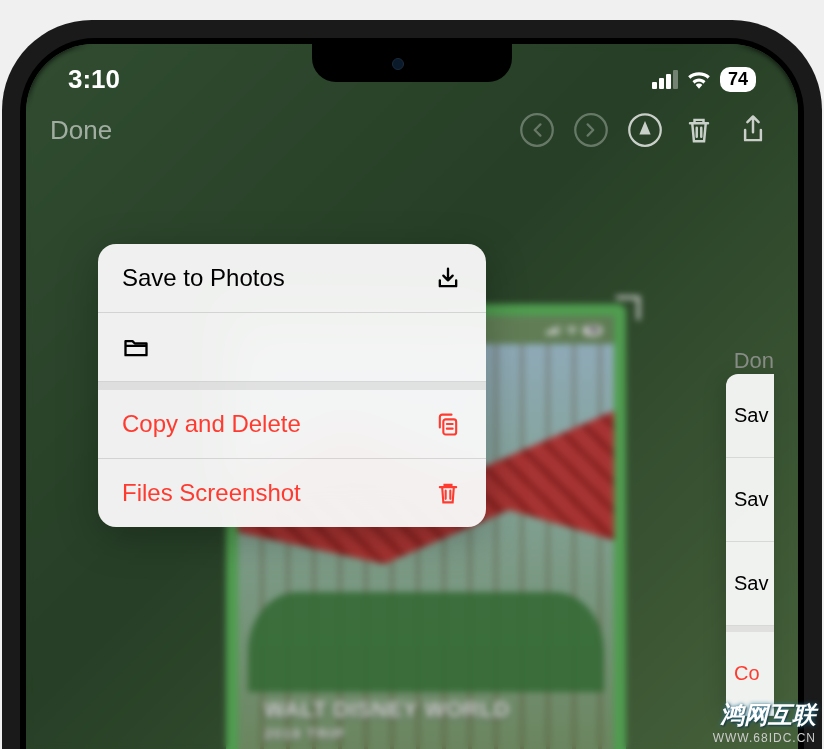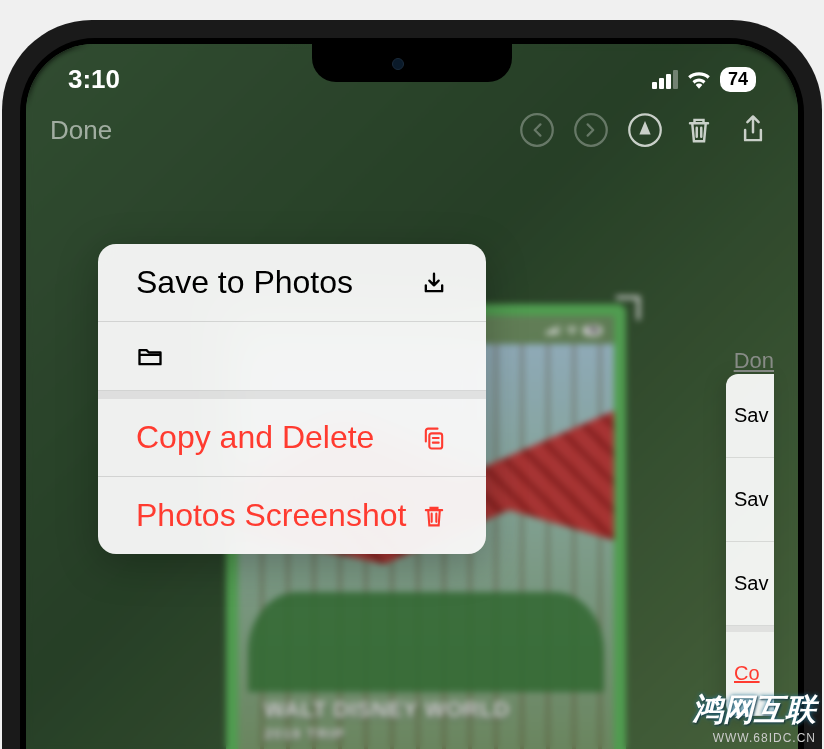--- a/index.html
+++ b/index.html
@@ -168,22 +168,22 @@
       border-radius: 18px;
       z-index: 60;
       overflow: hidden;
       box-shadow: 0 10px 40px rgba(0,0,0,0.25);
     }
     
     .menu-item {
       display: flex;
       justify-content: space-between;
       align-items: center;
-      padding: 20px 38px;
-      font-size: 32px;
+      padding: 20px 24px;
+      font-size: 24px;
       color: #000;
       border-bottom: 0.5px solid rgba(0,0,0,0.12);
     }
     .menu-item.destructive { color: #ff3b30; }
     .menu-item.separator-before { border-top: 8px solid rgba(200,200,200,0.45); text-align: center; }
     .menu-item:last-child { border-bottom: none; }
     .menu-icon { display:flex; align-items:center; justify-content:center; }
     .menu-icon svg { width: 28px; height: 28px; }
     
     .secondary-menu {
@@ -198,28 +198,27 @@
       overflow: hidden;
     }
     .secondary-done {
       position: absolute;
       top: 330px;
       right: 24px;
       color: rgba(150,150,150,0.85);
       font-size: 22px;
       transform: translateY(-26px);
       z-index: 44;
-      text-decoration: underline;
     }
     .secondary-item { padding: 30px 8px; font-size: 20px; border-bottom:0.5px solid rgba(0,0,0,0.1); color:#000; white-space:nowrap; overflow:hidden; }
     .secondary-item.destructive { color:#ff3b30; }
-    .secondary-item.sep { border-top: 6px solid rgba(200,200,200,0.4); text-decoration: underline; }
+    .secondary-item.sep { border-top: 6px solid rgba(200,200,200,0.4); }
     
     .watermark { position:absolute; bottom:4px; right:8px; z-index:200; text-align:right; }
-    .watermark-top { font-size:31px; font-weight:700; font-style:italic; color:#fff; text-shadow:0 0 4px #2a7a9a, 1px 1px 2px rgba(0,0,0,0.8);margin-left:31px; }
+    .watermark-top { font-size:24px; font-weight:700; font-style:italic; color:#fff; text-shadow:0 0 4px #2a7a9a, 1px 1px 2px rgba(0,0,0,0.8);margin-left:31px; }
     .watermark-sub { font-size:12px; color:#ccc; letter-spacing:1px; }
   </style>
 </head>
 <body>
 
 <div class="phone-frame">
   <div class="phone-inner">
     <div class="screen">
       <div class="notch">
         <div class="camera-dot"></div>
@@ -322,21 +321,21 @@
           <span>Copy and Delete</span>
           <span class="menu-icon">
             <svg viewBox="0 0 24 24" fill="none" stroke="currentColor" stroke-width="1.8" stroke-linecap="round" stroke-linejoin="round">
                 <rect x="8" y="8" width="11" height="13" rx="2"></rect>
                 <path d="M5 15V6a2 2 0 012-2h8"></path>
                 <path d="M11 12h5M11 16h5"></path>
               </svg>
           </span>
         </div>
         <div class="menu-item destructive">
-          <span>Photos Screenshot</span>
+          <span>Files Screenshot</span>
           <span class="menu-icon">
             <svg viewBox="0 0 24 24" fill="none" stroke="currentColor" stroke-width="1.8" stroke-linecap="round">
                 <path d="M5 7h14M9 7V5h6v2M7 7l1 13h8l1-13M10 10v7M14 10v7"></path>
               </svg>
           </span>
         </div>
       </div>
 
       <span class="secondary-done">Don</span>
       <div class="secondary-menu">

